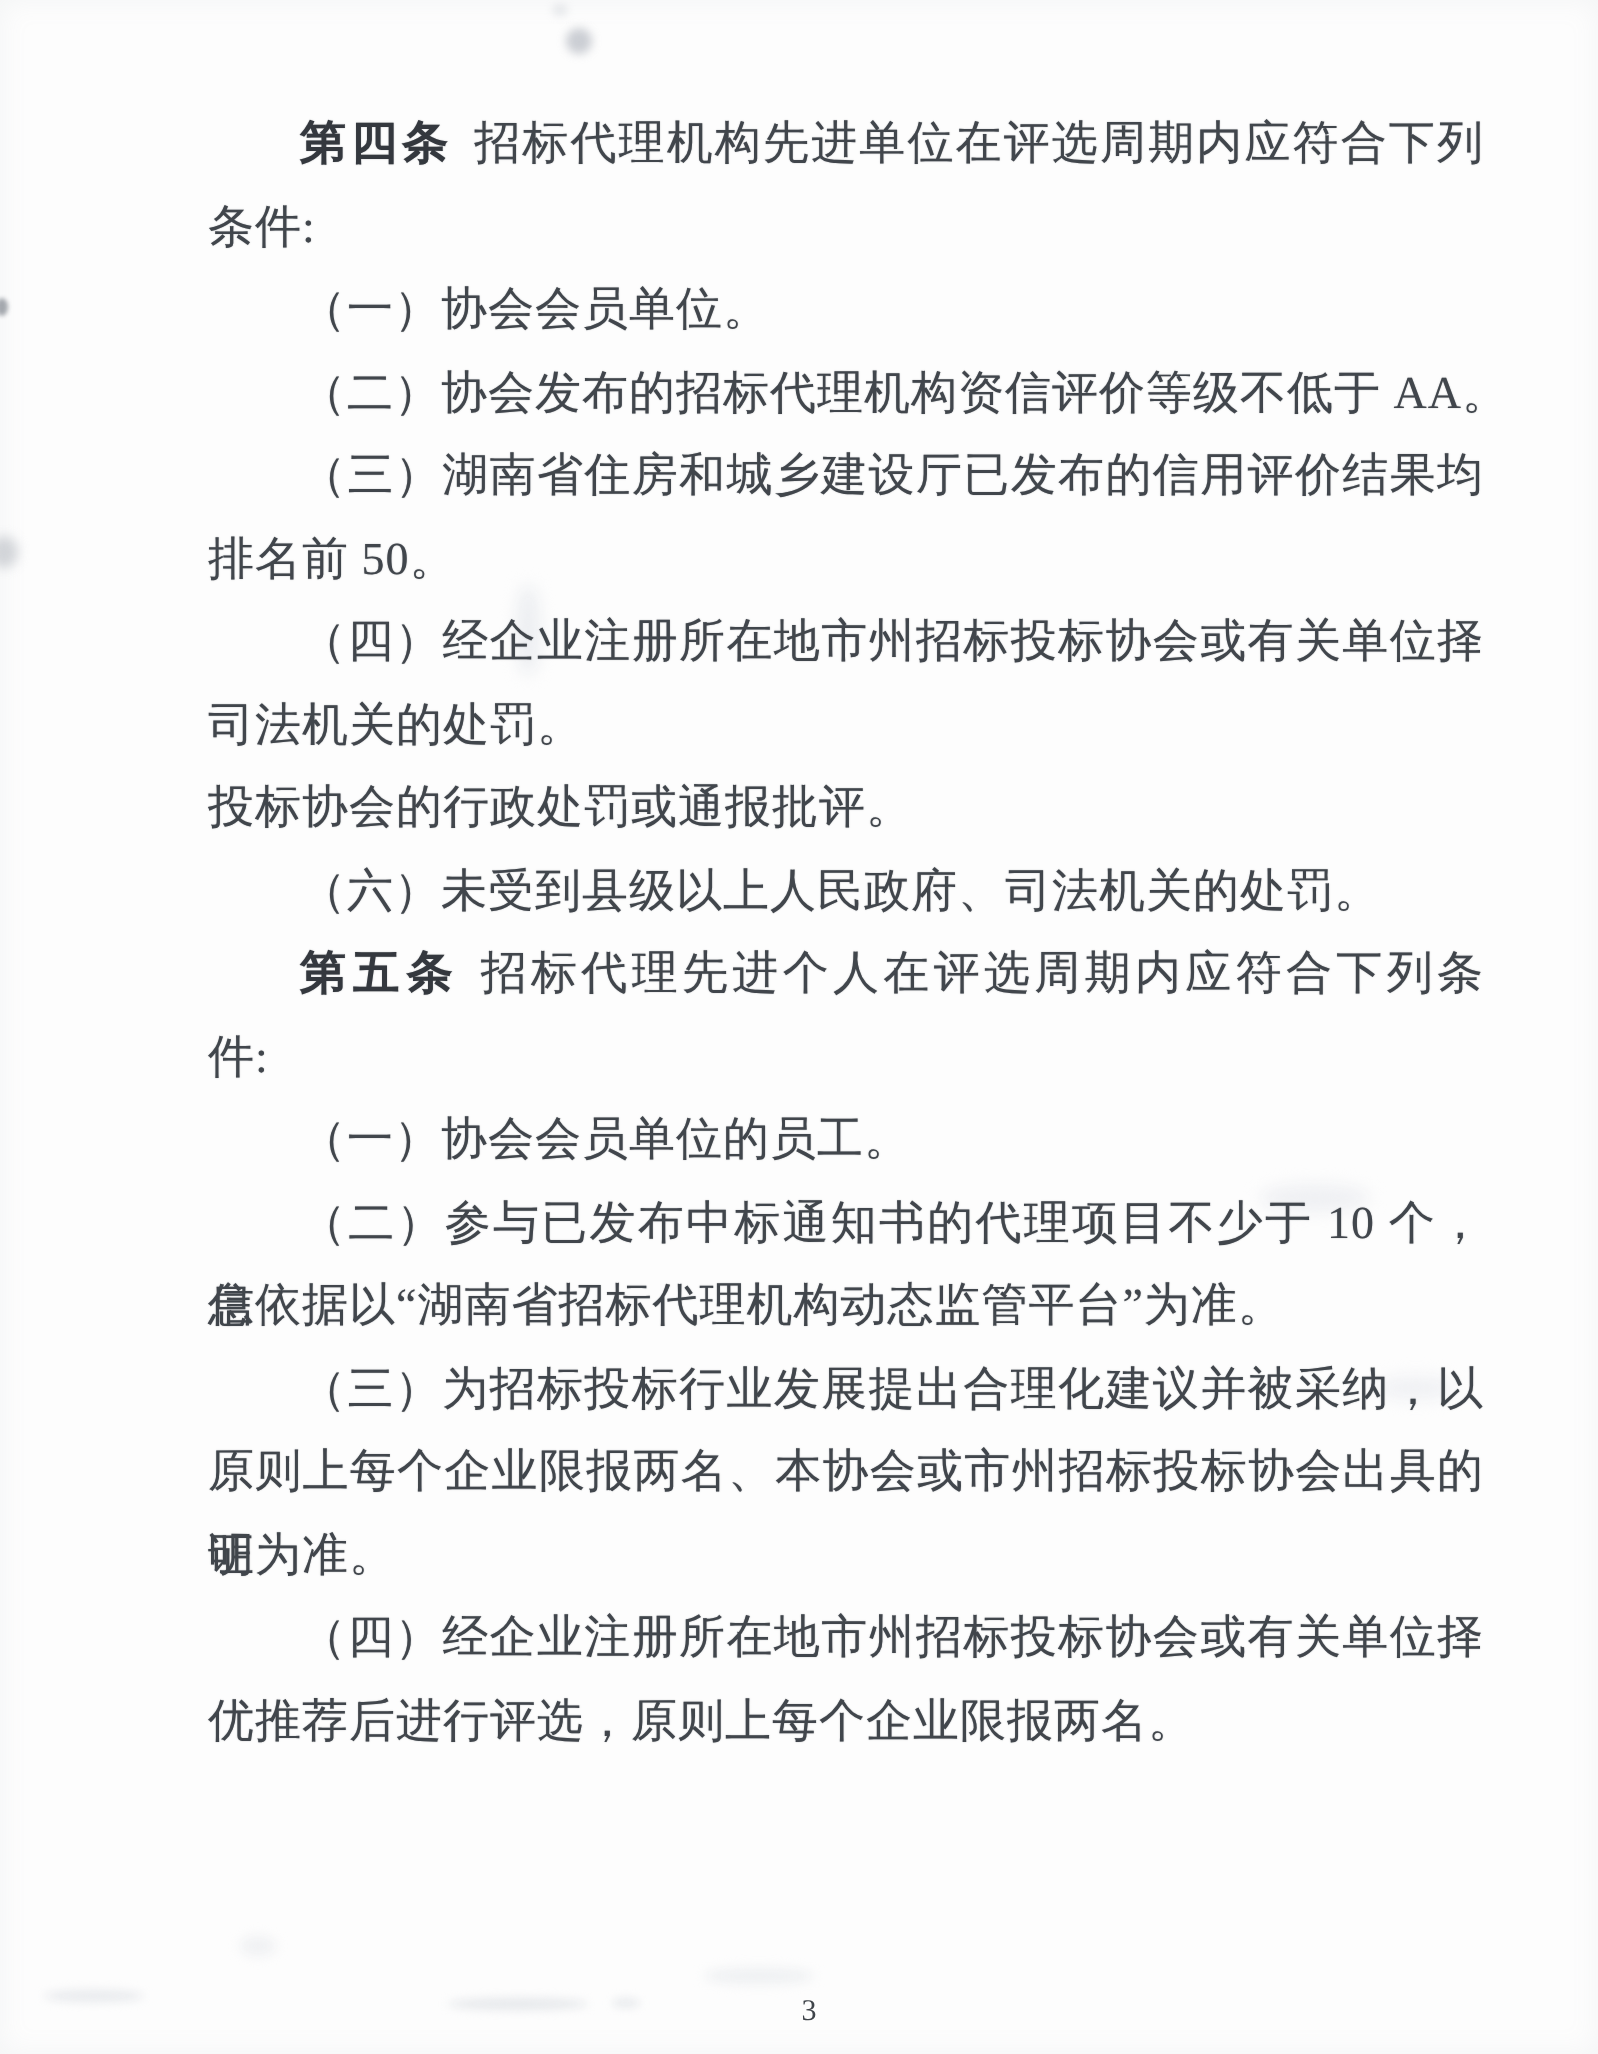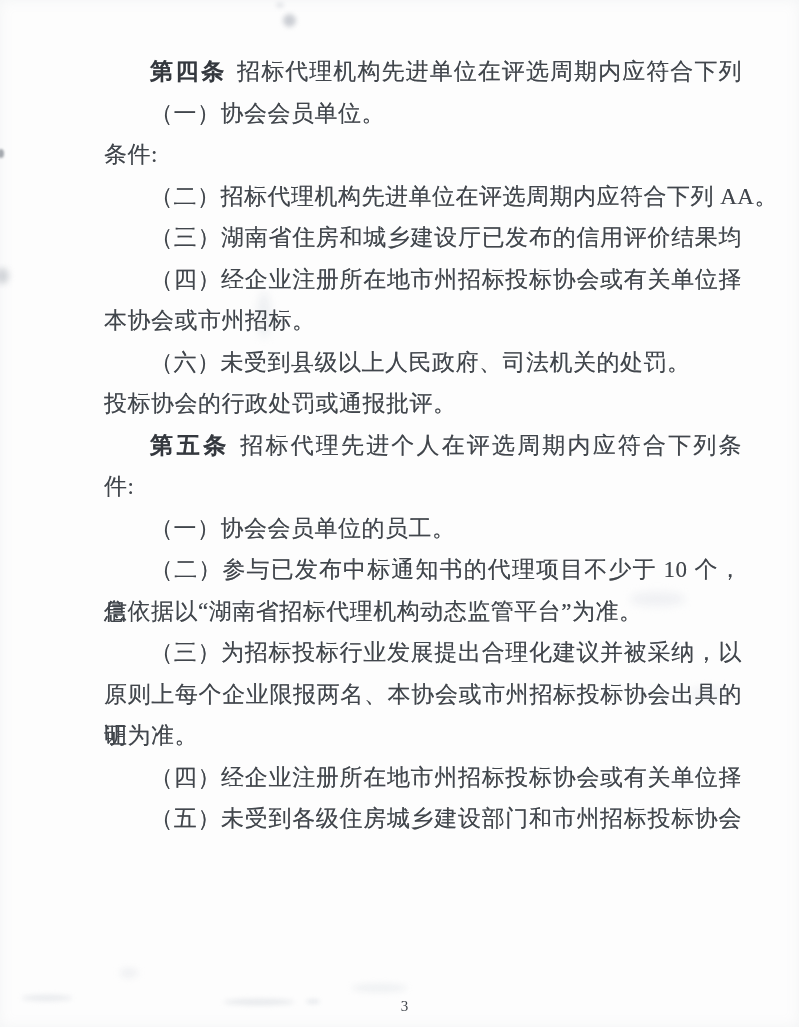--- a/index.html
+++ b/index.html
@@ -79,56 +79,57 @@
   <div class="smudge s7"></div>
   <div class="smudge s8"></div>
   <div class="smudge s9"></div>
   <div class="smudge s10"></div>
   <div class="smudge s11"></div>
 
   <div class="textblock">
 
     <div class="line indent fill"><b>第四条</b><span>招标代理机构先进单位在评选周期内应符合下列</span></div>
 
+    <div class="line"><span>条件:</span></div>
+
     <div class="line indent"><span>（一）协会会员单位。</span></div>
 
-    <div class="line"><span>条件:</span></div>
-
-    <div class="line indent"><span>（二）招标代理机构先进单位在评选周期内应符合下列 AA。</span></div>
+    <div class="line indent"><span>（二）协会发布的招标代理机构资信评价等级不低于 AA。</span></div>
 
     <div class="line indent fill"><span>（三）湖南省住房和城乡建设厅已发布的信用评价结果均</span></div>
 
+    <div class="line"><span>排名前 50。</span></div>
 
     <div class="line indent fill"><span>（四）经企业注册所在地市州招标投标协会或有关单位择</span></div>
 
-    <div class="line"><span>本协会或市州招标。</span></div>
+    <div class="line"><span>司法机关的处罚。</span></div>
 
 
+    <div class="line"><span>投标协会的行政处罚或通报批评。</span></div>
+
     <div class="line indent"><span>（六）未受到县级以上人民政府、司法机关的处罚。</span></div>
-
-    <div class="line"><span>投标协会的行政处罚或通报批评。</span></div>
 
     <div class="line indent fill"><b>第五条</b><span>招标代理先进个人在评选周期内应符合下列条</span></div>
 
     <div class="line"><span>件:</span></div>
 
     <div class="line indent"><span>（一）协会会员单位的员工。</span></div>
 
     <div class="line indent fill"><span>（二）参与已发布中标通知书的代理项目不少于 10 个，信</span></div>
 
     <div class="line"><span>息依据以“湖南省招标代理机构动态监管平台”为准。</span></div>
 
     <div class="line indent fill"><span>（三）为招标投标行业发展提出合理化建议并被采纳，以</span></div>
 
     <div class="line fill"><span>原则上每个企业限报两名、本协会或市州招标投标协会出具的证</span></div>
 
     <div class="line"><span>明为准。</span></div>
 
     <div class="line indent fill"><span>（四）经企业注册所在地市州招标投标协会或有关单位择</span></div>
 
+    <div class="line"><span>优推荐后进行评选，原则上每个企业限报两名。</span></div>
 
-    <div class="line indent fill"><span>（五）未受到各级住房城乡建设部门和市州招标投标协会</span></div>
 
   </div>
 
   <div class="page-number">3</div>
 
 </div>
 
 </body></html>

